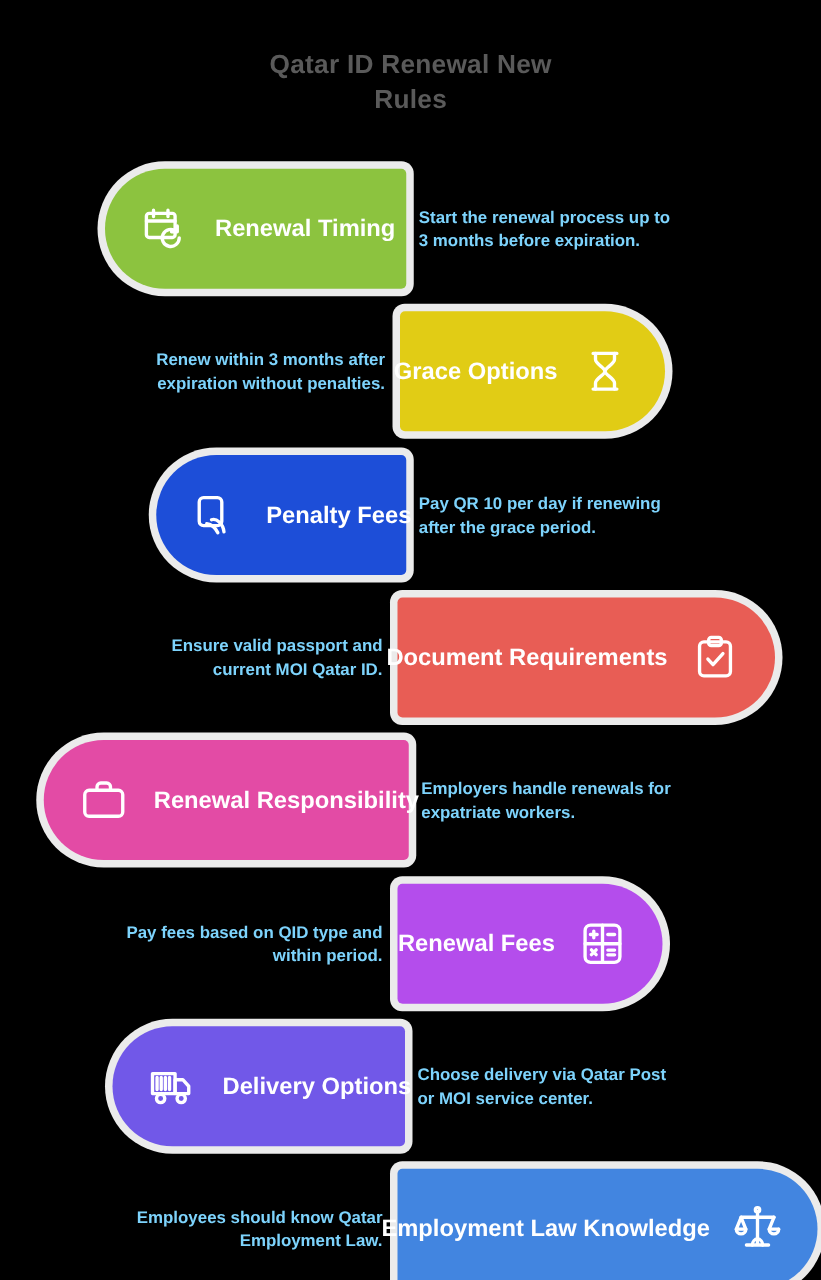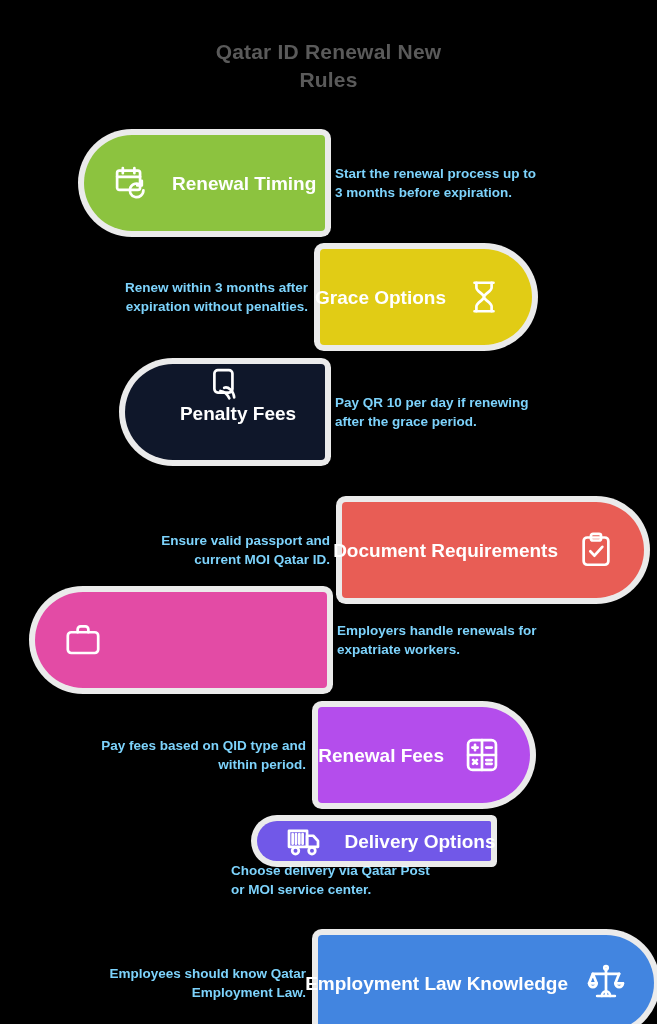--- a/index.html
+++ b/index.html
@@ -111,34 +111,34 @@
           <span class="pill-icon">
             <svg viewBox="0 0 24 24">
               <path d="M6 3h12M6 21h12" fill="none" stroke="#ffffff" stroke-width="1.7" stroke-linecap="round" stroke-linejoin="round"></path>
      <path d="M7.2 3v3.1c0 2.3 4.8 4.1 4.8 5.9 0 1.8-4.8 3.6-4.8 5.9V21" fill="none" stroke="#ffffff" stroke-width="1.7" stroke-linecap="round" stroke-linejoin="round"></path>
      <path d="M16.8 3v3.1c0 2.3-4.8 4.1-4.8 5.9 0 1.8 4.8 3.6 4.8 5.9V21" fill="none" stroke="#ffffff" stroke-width="1.7" stroke-linecap="round" stroke-linejoin="round"></path>
             </svg>
           </span>
         </div>
       </div>
       <div class="row" style="top: 364px;">
-        <div class="pill left" style="background: #0f172a; margin-left: 125px; width: 200px; flex-direction: column;">
+        <div class="pill left" style="background: #1d4ed8; margin-left: 125px; width: 200px;">
           <span class="pill-icon">
             <svg viewBox="0 0 24 24">
               <rect x="3.4" y="3.2" width="11.4" height="14.2" rx="2.2" fill="none" stroke="#ffffff" stroke-width="1.7" stroke-linecap="round" stroke-linejoin="round"></rect>
      <path d="M9.6 14.4c1.3-.5 2.8.1 3.9 1.1 1.4 1.3 2.2 3 2.4 5" fill="none" stroke="#ffffff" stroke-width="1.7" stroke-linecap="round" stroke-linejoin="round"></path>
      <path d="M12.8 21c-1.2-2.6-3.4-4.3-5.6-4.6" fill="none" stroke="#ffffff" stroke-width="1.7" stroke-linecap="round" stroke-linejoin="round"></path>
             </svg>
           </span>
           <span class="pill-label">Penalty Fees</span>
         </div>
         <div class="desc on-right">Pay QR 10 per day if renewing after the grace period.</div>
         <div class="spacer"></div>
       </div>
-      <div class="row" style="top: 502px; padding-left: 24px;">
+      <div class="row" style="top: 478px;">
         <div style="width: 318px; display: flex; justify-content: flex-end; align-items: center;">
           <div class="desc on-left" style="margin-left: auto; margin-right: 12px;">Ensure valid passport and current MOI Qatar ID.</div>
         </div>
         <div class="pill right" style="background: rgb(232, 93, 85); width: 302px; margin-left: 0px;">
           <span class="pill-label">Document Requirements</span>
           <span class="pill-icon">
             <svg viewBox="0 0 24 24">
               <rect x="4.2" y="4.1" width="15.6" height="17.2" rx="2.2" fill="none" stroke="#ffffff" stroke-width="1.7" stroke-linecap="round" stroke-linejoin="round"></rect>
      <rect x="8.8" y="1.8" width="6.4" height="4.2" rx="1.3" fill="none" stroke="#ffffff" stroke-width="1.7" stroke-linecap="round" stroke-linejoin="round"></rect>
      <path d="M8.4 12.8l2.6 2.8 5-5.6" fill="none" stroke="#ffffff" stroke-width="1.7" stroke-linecap="round" stroke-linejoin="round"></path>
@@ -147,20 +147,21 @@
         </div>
       </div>
       <div class="row" style="top: 592px;">
         <div class="pill left" style="background: rgb(227, 75, 165); margin-left: 35px; width: 292px;">
           <span class="pill-icon">
             <svg viewBox="0 0 24 24">
               <rect x="2.4" y="7.1" width="19.2" height="13.1" rx="2.2" fill="none" stroke="#ffffff" stroke-width="1.7" stroke-linecap="round" stroke-linejoin="round"></rect>
      <path d="M8.6 7.1V5.3a1.9 1.9 0 0 1 1.9-1.9h3a1.9 1.9 0 0 1 1.9 1.9v1.8" fill="none" stroke="#ffffff" stroke-width="1.7" stroke-linecap="round" stroke-linejoin="round"></path>
             </svg>
           </span>
+          <span class="pill-label">Renewal Responsibility</span>
         </div>
         <div class="desc on-right">Employers handle renewals for expatriate workers.</div>
         <div class="spacer"></div>
       </div>
       <div class="row" style="top: 707px;">
         <div style="width: 318px; display: flex; justify-content: flex-end; align-items: center;">
           <div class="desc on-left" style="margin-left: auto; margin-right: 12px;">Pay fees based on QID type and within period.</div>
         </div>
         <div class="pill right" style="background: rgb(180, 77, 236); width: 212px; margin-left: 0px; padding-left: 12px;">
           <span class="pill-label">Renewal Fees</span>
@@ -169,21 +170,21 @@
               <rect x="3.2" y="2.6" width="17.6" height="18.8" rx="2.8" fill="none" stroke="#ffffff" stroke-width="1.7" stroke-linecap="round" stroke-linejoin="round"></rect>
      <path d="M12 2.6v18.8M3.2 12h17.6" fill="none" stroke="#ffffff" stroke-width="1.7" stroke-linecap="round" stroke-linejoin="round"></path>
      <path d="M5.9 7.3h3.4M7.6 5.6v3.4" fill="none" stroke="#ffffff" stroke-width="1.7" stroke-linecap="round" stroke-linejoin="round"></path>
               <path d="M14.7 7.3h3.4" fill="none" stroke="#ffffff" stroke-width="1.7" stroke-linecap="round" stroke-linejoin="round"></path>
      <path d="M6.4 15.1l2.4 2.4M8.8 15.1l-2.4 2.4" fill="none" stroke="#ffffff" stroke-width="1.7" stroke-linecap="round" stroke-linejoin="round"></path>
      <path d="M14.7 15.2h3.4M14.7 17.6h3.4" fill="none" stroke="#ffffff" stroke-width="1.7" stroke-linecap="round" stroke-linejoin="round"></path>
             </svg>
           </span>
         </div>
       </div>
-      <div class="row" style="top: 821px; flex-direction: column;">
+      <div class="row" style="top: 821px;">
         <div class="pill left" style="background: rgb(113, 88, 232); margin-left: 90px; width: 234px;">
           <span class="pill-icon">
             <svg viewBox="0 0 24 24">
               <path d="M1.9 5.6h11.4v10.1H1.9z" fill="none" stroke="#ffffff" stroke-width="1.7" stroke-linecap="round" stroke-linejoin="round"></path>
      <path d="M13.3 8.7h3.9l3 3.3v3.7h-6.9z" fill="none" stroke="#ffffff" stroke-width="1.7" stroke-linecap="round" stroke-linejoin="round"></path>
      <circle cx="6" cy="18.2" r="2.1" fill="none" stroke="#ffffff" stroke-width="1.7" stroke-linecap="round" stroke-linejoin="round"></circle>
               <circle cx="16.4" cy="18.2" r="2.1" fill="none" stroke="#ffffff" stroke-width="1.7" stroke-linecap="round" stroke-linejoin="round"></circle>
      <path d="M4.2 7.6v6.1M6.3 7.6v6.1M8.4 7.6v6.1M10.5 7.6v6.1" fill="none" stroke="#ffffff" stroke-width="1.7" stroke-linecap="round" stroke-linejoin="round"></path>
             </svg>
           </span>

